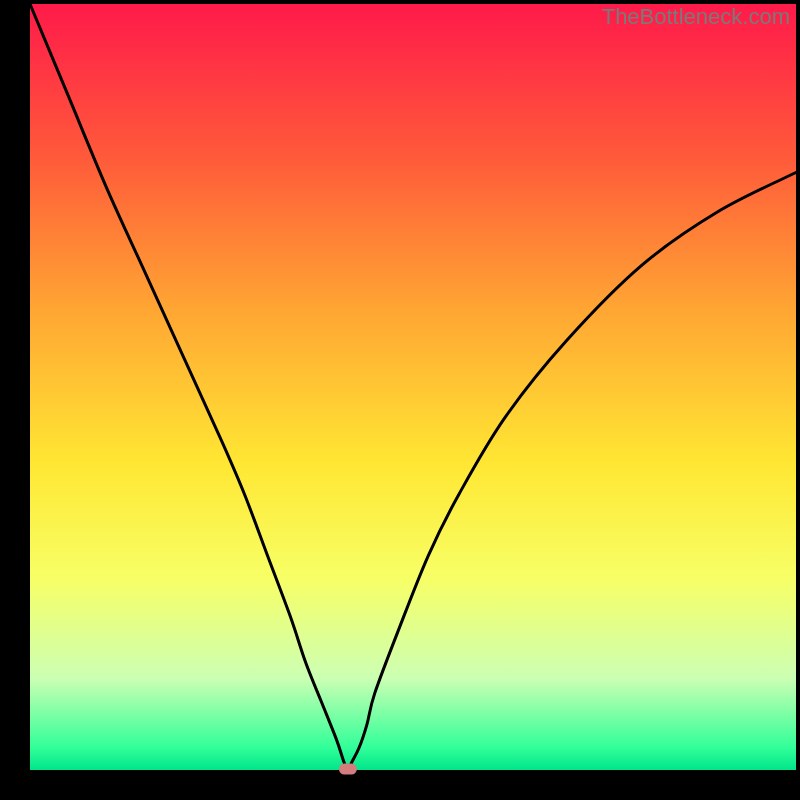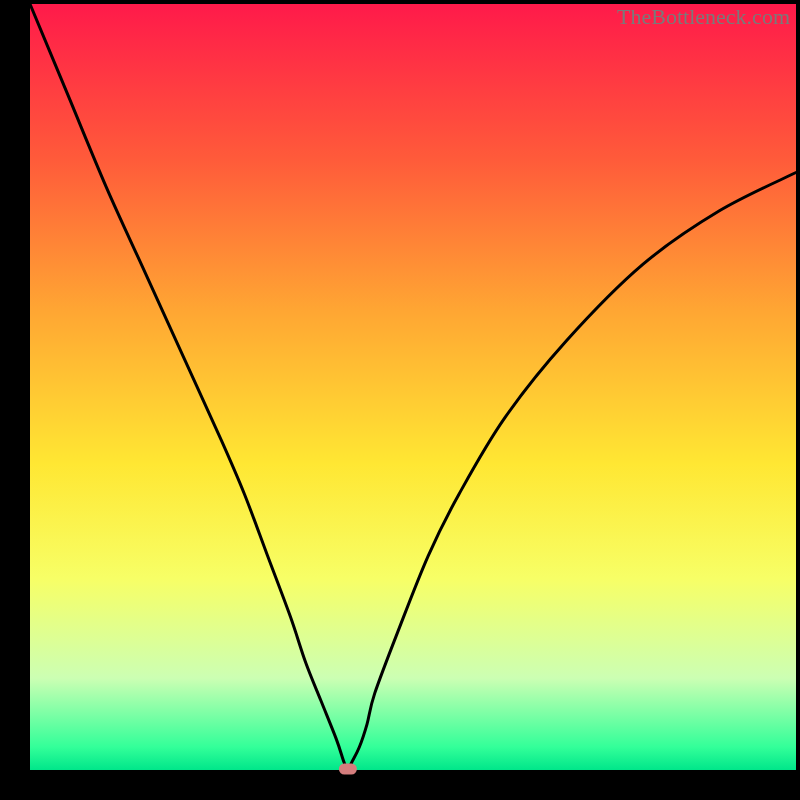--- a/index.html
+++ b/index.html
@@ -12,21 +12,21 @@
     position: relative;
     width: 800px;
     height: 800px;
   }
   .watermark {
     position: absolute;
     top: 4px;
     right: 10px;
     color: #7a7a7a;
     font-size: 22px;
-    font-family: Liberation Serif, serif;
+    font-family: Liberation Sans, sans-serif;
     z-index: 10;
   }
   svg {
     display: block;
   }
 </style>
 </head>
 <body>
 
 <div class="chart-container">

